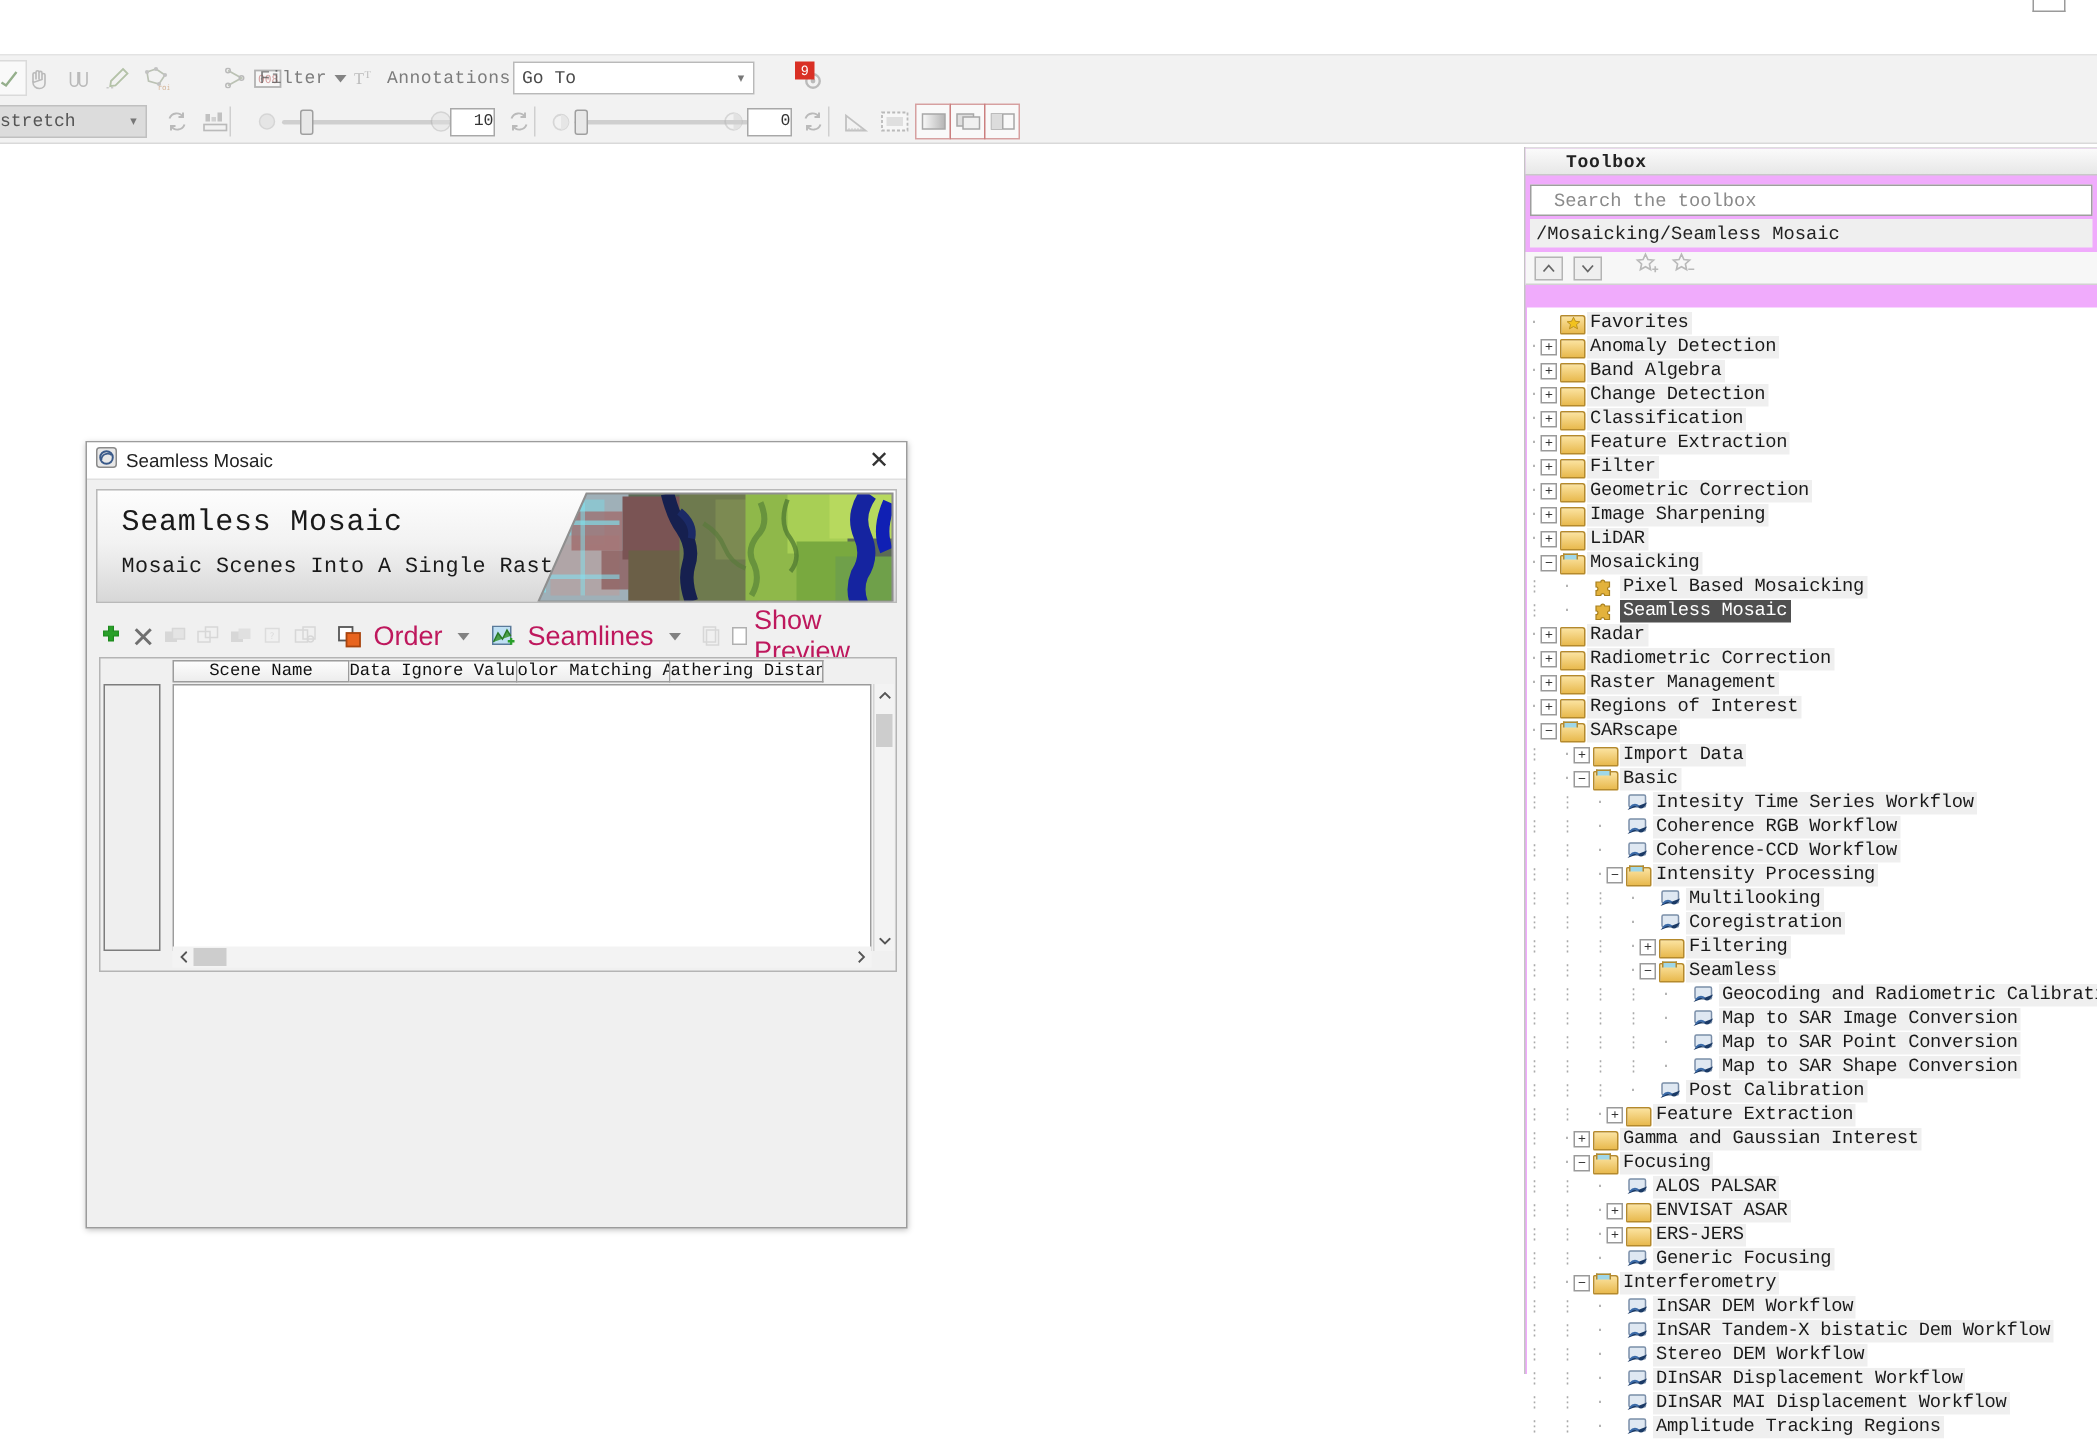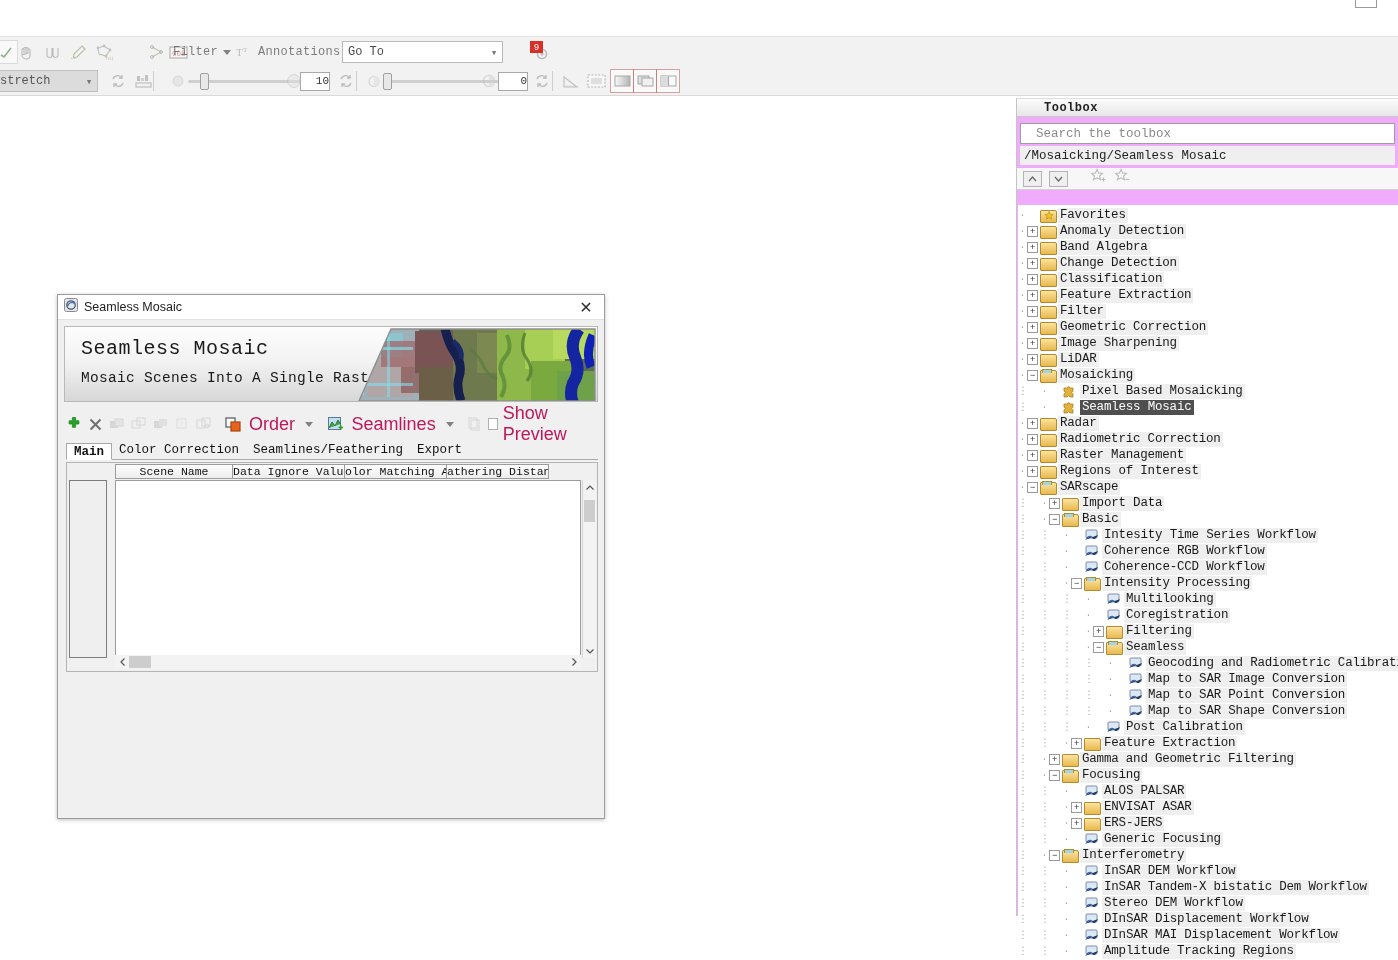--- a/index.html
+++ b/index.html
@@ -800,21 +800,21 @@
           <span class="pm">+</span>
           <span class="folder"></span>
           <span class="lbl">Feature Extraction</span>
         </div>
         <div class="trow">
           <span class="dots">⋮</span>
           <span class="pm-spacer"></span>
           <span class="dots">·</span>
           <span class="pm">+</span>
           <span class="folder"></span>
-          <span class="lbl">Gamma and Geometric Filtering</span>
+          <span class="lbl">Gamma and Gaussian Interest</span>
         </div>
         <div class="trow">
           <span class="dots">⋮</span>
           <span class="pm-spacer"></span>
           <span class="dots">·</span>
           <span class="pm">−</span>
           <span class="folder open"></span>
           <span class="lbl">Focusing</span>
         </div>
         <div class="trow">
@@ -1090,26 +1090,20 @@
         </svg>
       </div>
 
       <div style="margin-left:auto;display:flex;align-items:center;">
         <span class="chk"></span>
         <span class="dlabel" style="margin:0">Show Preview</span>
       </div>
       <div style="width:8px"></div>
     </div>
 
-    <div class="tabs" id="dlg-tabs">
-        <div class="tab active">Main</div>
-        <div class="tab">Color Correction</div>
-        <div class="tab">Seamlines/Feathering</div>
-        <div class="tab">Export</div>
-      </div>
 
     <div class="tblwrap">
       <div class="tbl-head" id="tbl-head">
           <div class="th" style="width: 118px;">Scene Name</div>
           <div class="th" style="width: 112px;">Data Ignore Value</div>
           <div class="th" style="width: 102px;">olor Matching Actio</div>
           <div class="th" style="width: 102px;">athering Distanc</div>
         </div>
       <div class="rowhdr"></div>
       <div class="grid"></div>

